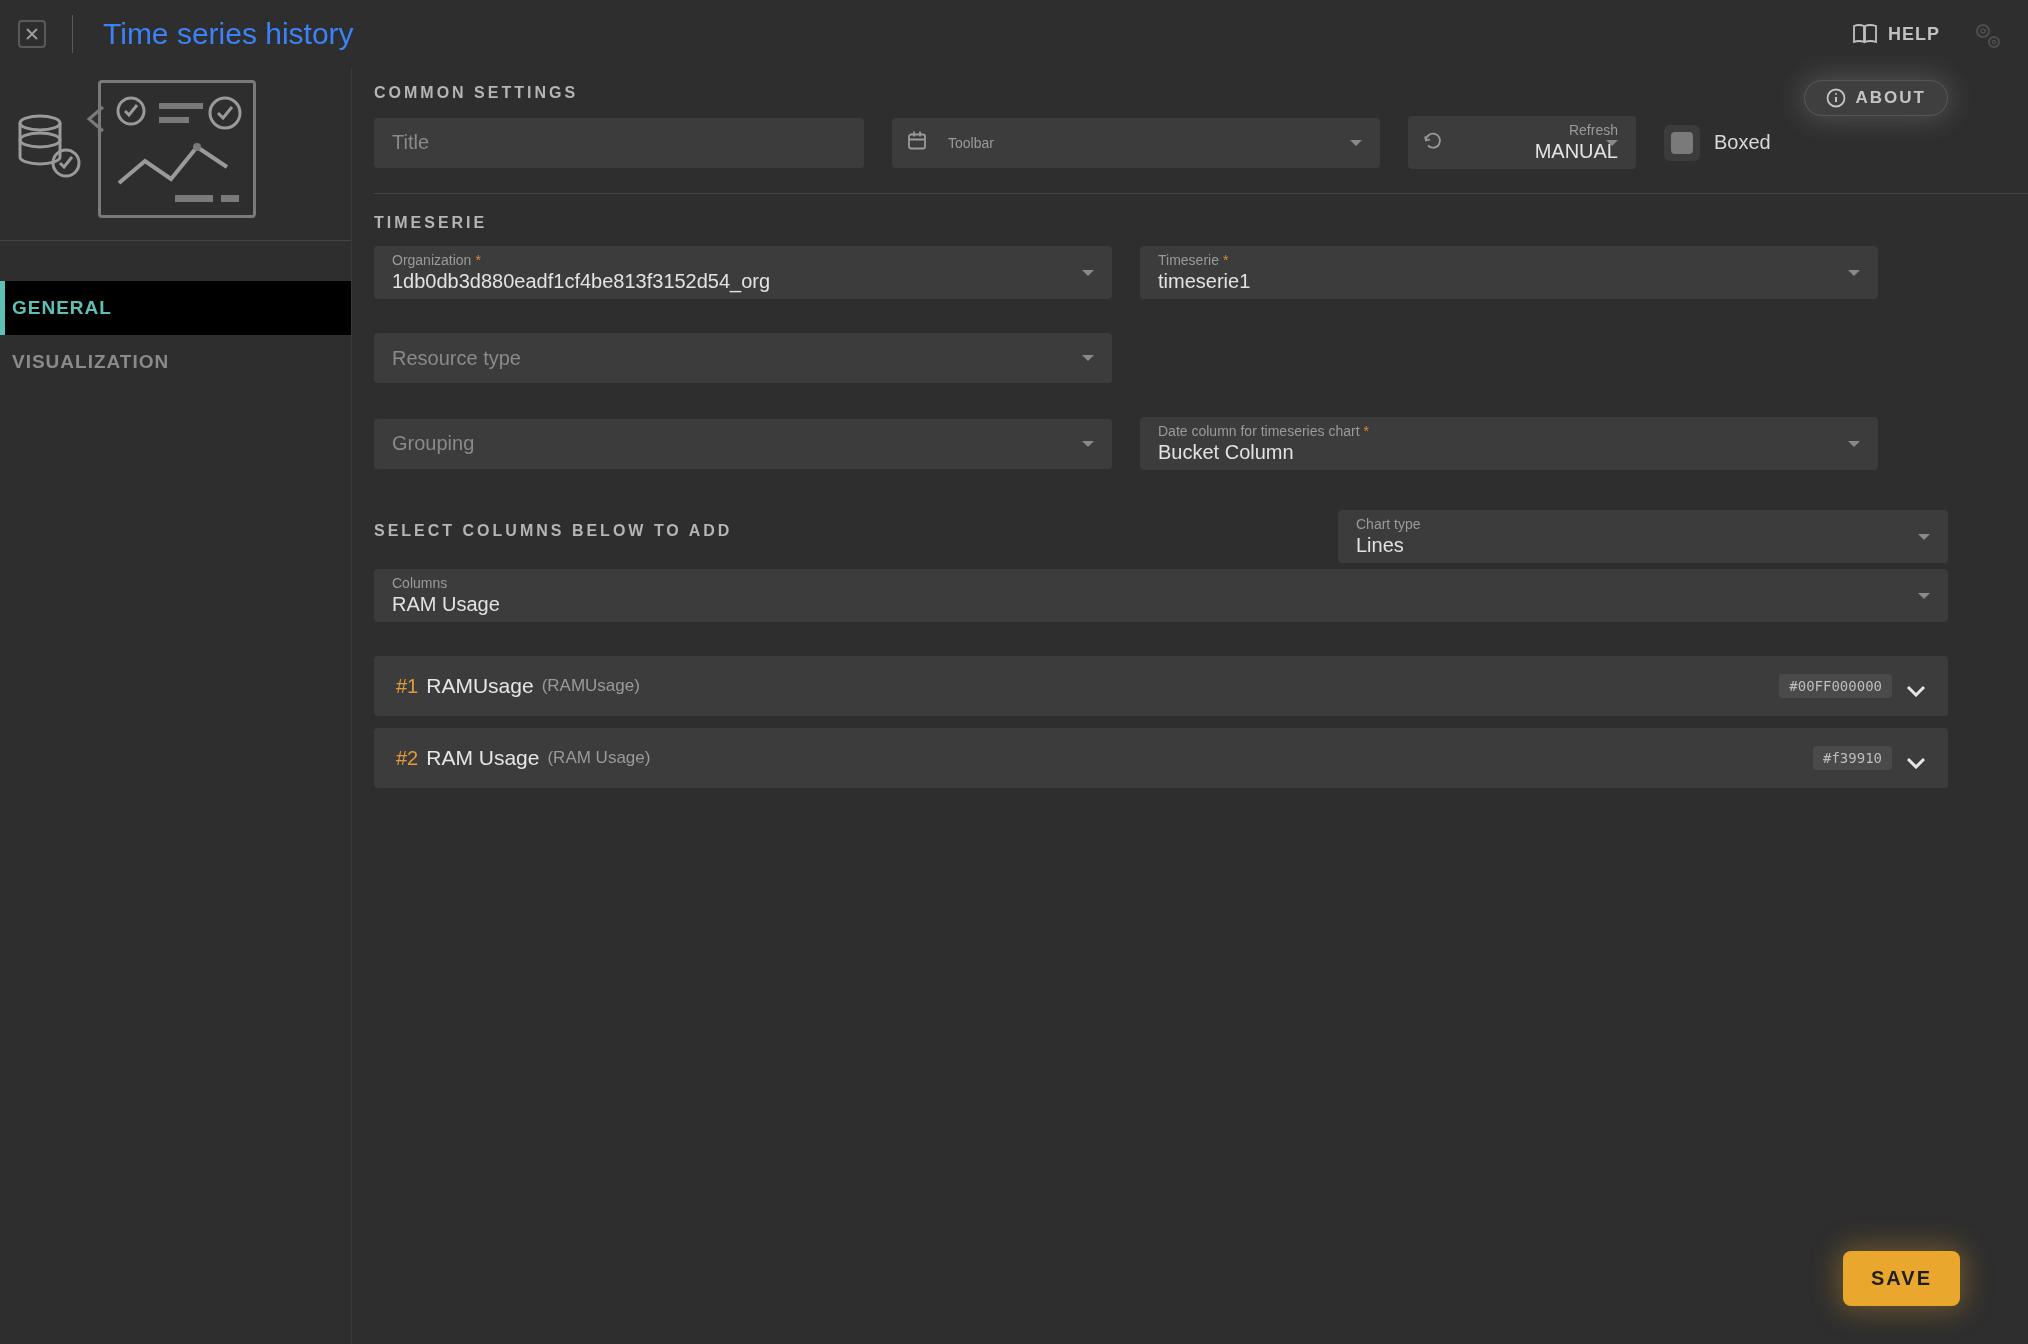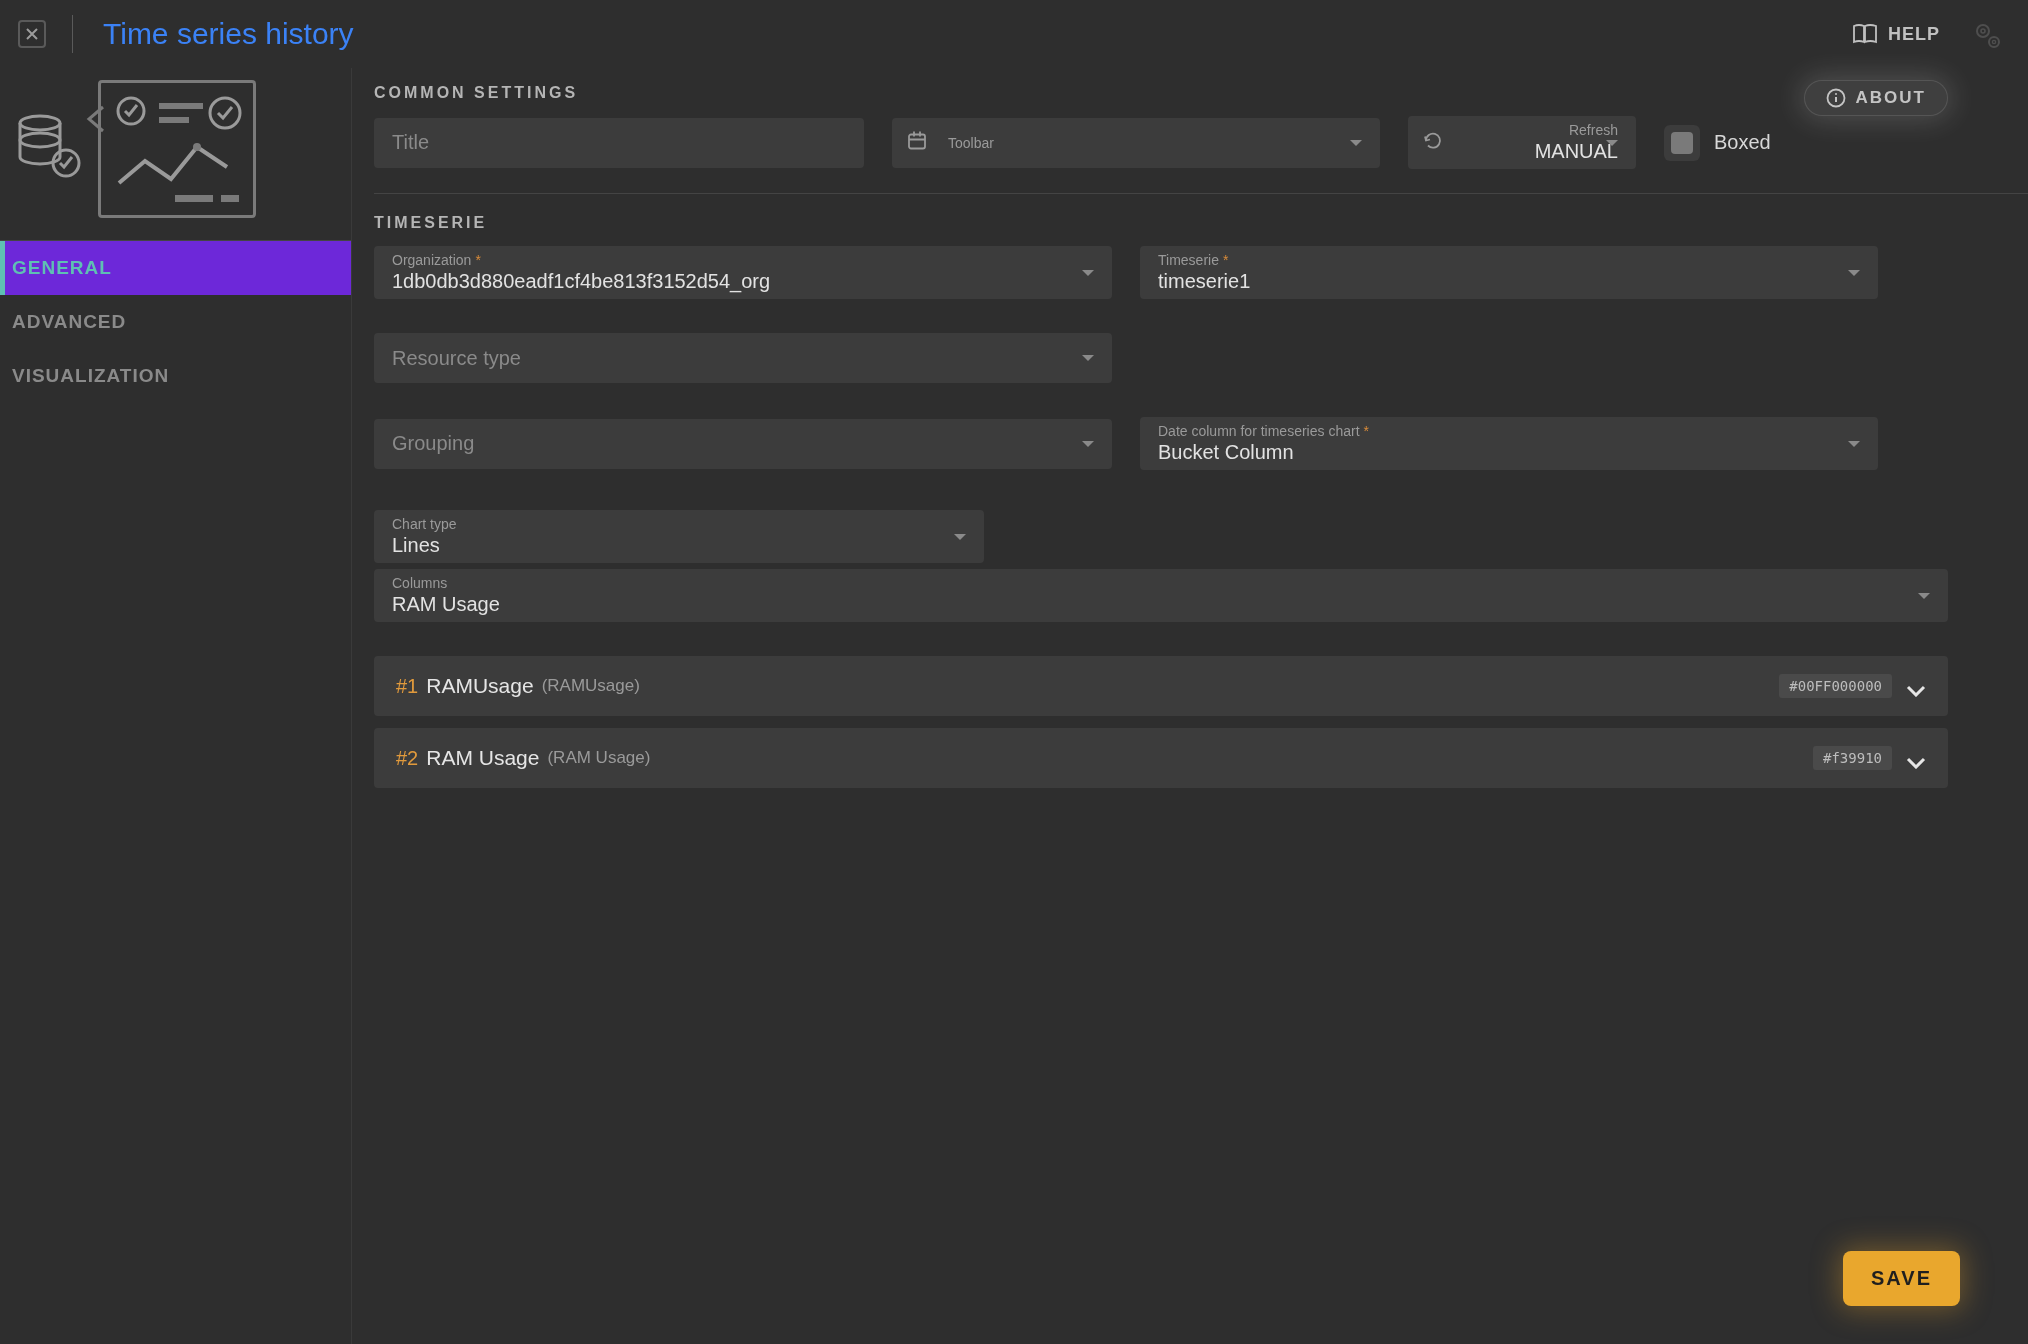--- a/index.html
+++ b/index.html
@@ -80,24 +80,25 @@
   }
   .tab {
     padding: 16px 12px;
     font-size: 19px;
     font-weight: 600;
     letter-spacing: 1px;
     color: #8a8a8a;
     cursor: pointer;
   }
   .tab.active {
-    background: #6d28d9;
+    background: #000000;
     color: #5fbfb3;
     border-left: 5px solid #5fbfb3;
     padding-left: 7px;
+    margin-top: 40px;
   }
 
   
   .right-col {
     flex: 1;
     padding: 10px 80px 120px 22px;
     overflow-y: auto;
   }
   .section-label {
     font-size: 16px; font-weight: 700;
@@ -288,21 +289,20 @@
           <rect x="74" y="112" width="38" height="7" fill="#7a7a7a" stroke="none"></rect>
           <rect x="120" y="112" width="18" height="7" fill="#7a7a7a" stroke="none"></rect>
         </svg>
         <svg width="20" height="28" viewBox="0 0 20 28" style="position:absolute;left:-16px;top:22px">
           <path d="M18 2 L4 14 L18 26" stroke="#7a7a7a" stroke-width="3" fill="none"></path>
         </svg>
       </div>
     </div>
     <div class="tabs">
       <div class="tab active"><span>GENERAL</span></div>
-      <div class="tab"><span>ADVANCED</span></div>
       <div class="tab"><span>VISUALIZATION</span></div>
     </div>
   </div>
 
   <div class="right-col">
 
     <div class="section-label">COMMON SETTINGS</div>
 
     <div class="row gap-big">
       <div class="field w-title">
@@ -369,20 +369,21 @@
         <div class="caret"></div>
       </div>
       <div class="field w-half2 compact">
         <span class="floating"><span>Date column for timeseries chart</span><span class="req">*</span></span>
         <span class="value">Bucket Column</span>
         <div class="caret"></div>
       </div>
     </div>
 
     <div class="columns-row">
+      <div class="section-label">SELECT COLUMNS BELOW TO ADD</div>
       <div class="field w-chart-type compact">
         <span class="floating">Chart type</span>
         <span class="value">Lines</span>
         <div class="caret"></div>
       </div>
     </div>
 
     <div class="row">
       <div class="field w-columns compact">
         <span class="floating">Columns</span>

